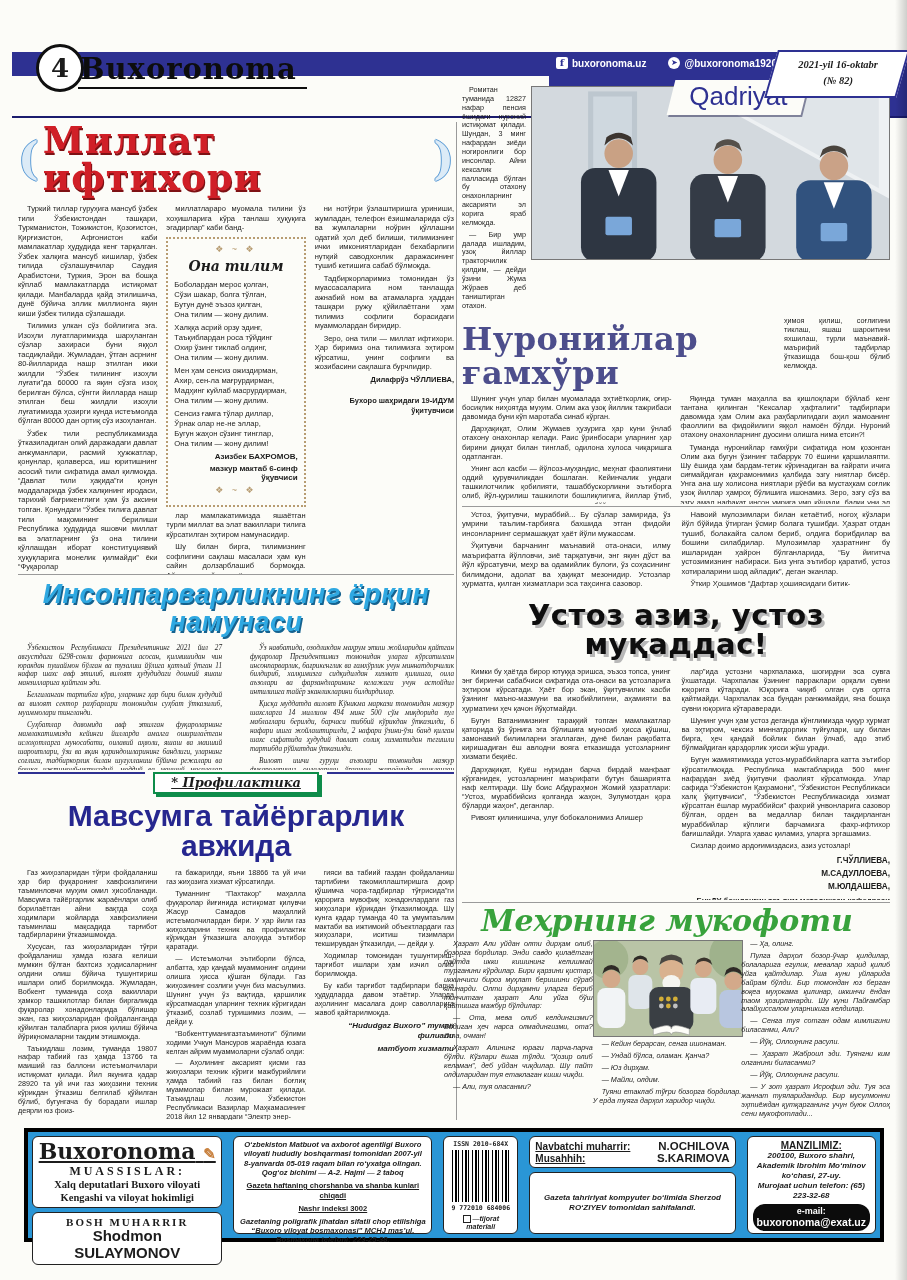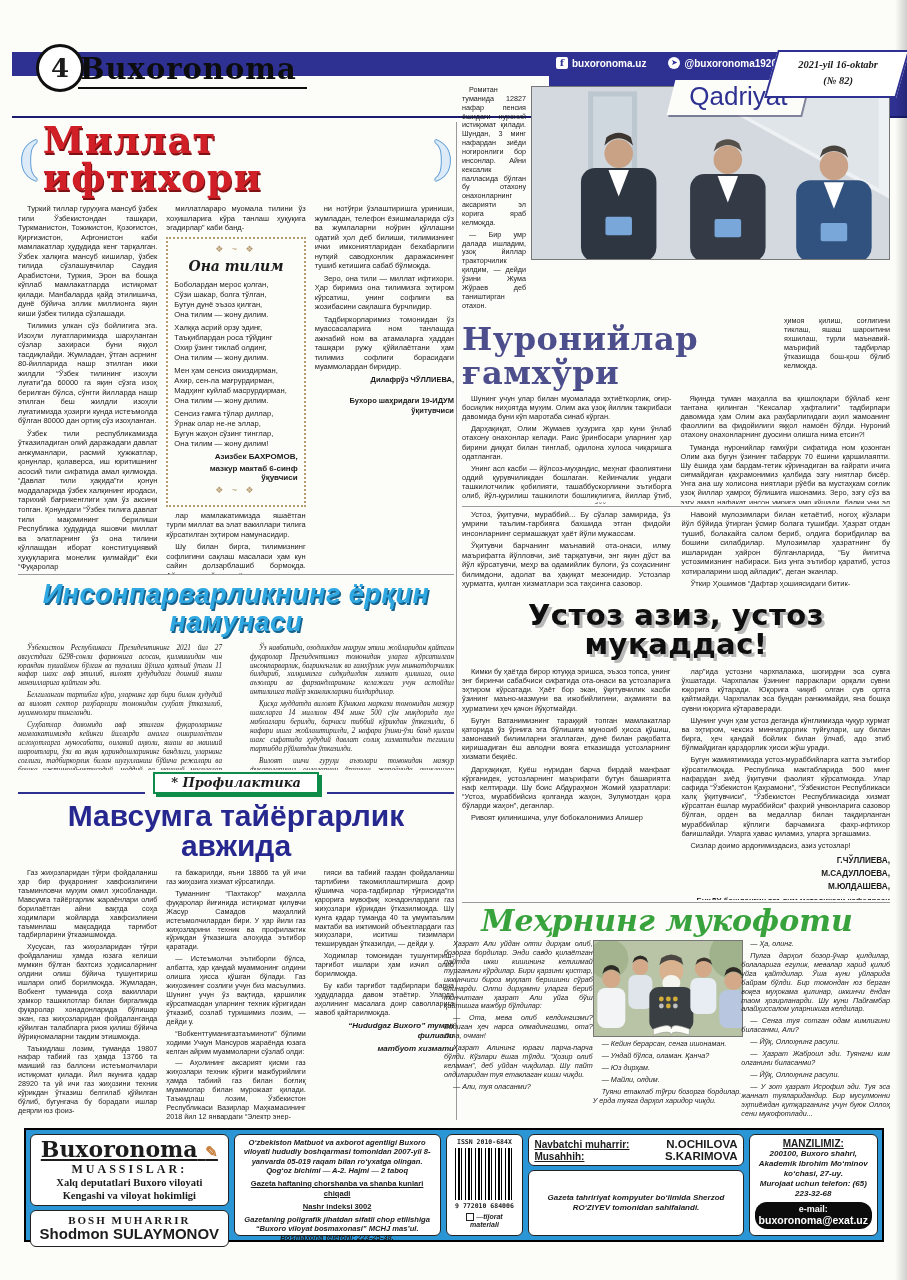--- a/index.html
+++ b/index.html
@@ -51,21 +51,21 @@
   .poem-title{text-align:center;font:bold italic 14px "DejaVu Serif",serif;margin:2px 0 6px;}
   .stanza{white-space:pre-line;font-size:7.6px;line-height:1.32;margin:0 0 6px 8px;text-align:left;text-indent:0 !important;}
   .poem-author{font:bold 8px "Liberation Sans",sans-serif;text-align:right;margin:2px 0 0;text-indent:0 !important;}
   
   #inson{left:18px;top:578px;width:436px;height:192px;}
   .inson-title{font:900 italic 27px/1.05 "Liberation Sans",sans-serif;color:#2fa8e1;text-align:center;
         letter-spacing:.5px;text-shadow:1.5px 1.5px 0 #15628f;margin:2px 0 7px;}
   .inson-body{gap:28px;font-family:Liberation Serif, serif;font-style:italic;font-size:7.2px;line-height:1.24;}
   
   #mavsum{left:18px;top:772px;width:436px;height:348px;}
-  .tag-row{display:flex;align-items:flex-end;gap:8px;margin-bottom:2px;}
+  .tag-row{display:flex;align-items:flex-start;gap:8px;margin-bottom:2px;text-decoration:underline;}
   .tag-line{flex:1;height:2px;background:#2e3192;}
   .prof-tag{border:2px solid #0e8c4a;box-shadow:3px 3px 0 #0e8c4a;background:#fff;padding:1px 16px 2px;
         font:bold italic 13px "DejaVu Serif",serif;}
   .mavsum-title{font:900 30px/1 "Liberation Sans",sans-serif;color:#26278f;text-align:center;margin:7px 0 8px;}
   .mavsum-body{gap:9px;font-size:7.2px;line-height:1.24;}
   .mavsum-body .byline{font-size:8px;font-style:italic;}
   
   #nuroniy{left:462px;top:86px;width:428px;height:418px;}
   .nur-row1{display:flex;gap:5px;}
   .nur-sidecol{width:64px;font-size:7.2px;line-height:1.23;text-align:justify;}
@@ -87,22 +87,22 @@
   #mehr{left:444px;top:906px;width:446px;height:216px;}
   .mehr-head{display:flex;align-items:center;gap:10px;margin-bottom:4px;}
   .oila-tag{border:2px solid #2fa8e1;border-radius:9px;background:#eef8fe;padding:2px 12px 3px;
         font:bold italic 12.5px "DejaVu Serif",serif;color:#1b2e86;white-space:nowrap;}
   .mehr-title{flex:1;font:900 italic 30px/1 "DejaVu Serif",serif;color:#38a23c;text-align:center;}
   .mehr-body{font-size:7.2px;line-height:1.24;font-style:italic;}
   .mehr-c1,.mehr-c3{width:133px;}
   .mehr-mid{width:164px;}
   .mehr-photo{width:100%;height:95px;border:1px solid #777;overflow:hidden;background:#b9c4a6;margin-bottom:3px;}
   
-  #footer{position:absolute;left:24px;top:1128px;width:860px;height:114px;border:2px solid #000000;
-        background:#2a96d6;padding:4px;box-sizing:border-box;display:flex;gap:5px;}
+  #footer{position:absolute;left:24px;top:1128px;width:860px;height:114px;border:4px solid #000000;
+        background:#2a96d6;padding:4px;box-sizing:border-box;display:flex;gap:11px;}
   .fcol{display:flex;flex-direction:column;gap:4px;}
   .fbox{background:#fff;border:1px solid #222;border-radius:6px;padding:3px 5px;box-sizing:border-box;}
   .f-logo{font:900 22px/1 "DejaVu Serif",serif;text-decoration:underline;text-align:center;}
   .pencil{color:#c77f3c;font-size:15px;}
   .f-muas-label{font:bold 12px "Liberation Serif",serif;letter-spacing:3px;text-align:center;margin-top:2px;}
   .f-muas{font:bold 10.5px/1.2 "Liberation Serif",serif;text-align:center;}
   .f-bosh-label{font:bold 11px "Liberation Serif",serif;letter-spacing:2px;text-align:center;}
   .f-bosh{font:900 15px/1.1 "Liberation Sans",sans-serif;text-align:center;}
   .f-reg{font:bold italic 7.6px/1.25 "Liberation Sans",sans-serif;text-align:center;}
   .f-sched{font:bold 7.6px/1.3 "Liberation Sans",sans-serif;text-align:center;text-decoration:underline;margin-top:3px;}
@@ -197,22 +197,22 @@
 Она тилим — жону дилим!</p>
           <p class="poem-author">Азизбек БАХРОМОВ,</p>
           <p class="poem-author">мазкур мактаб 6-синф ўқувчиси</p>
           <p class="poem-orn">❖ ~ ❖</p>
         </div>
         <p>лар мамлакатимизда яшаётган турли миллат ва элат вакиллари тилига кўрсатилган эҳтиром намунасидир.</p>
         <p>Шу билан бирга, тилимизнинг софлигини сақлаш масаласи ҳам кун сайин долзарблашиб бормоқда. Айниқса, айрим ёшларнинг онгли равишда сўз ва ифодалар-</p>
       </div>
       <div class="col">
         <p>ни нотўғри ўзлаштиришга уриниши, жумладан, телефон ёзишмаларида сўз ва жумлаларни ноўрин қўллашни одатий ҳол деб билиши, тилимизнинг ички имкониятларидан бехабарлиги нутқий саводхонлик даражасининг тушиб кетишига сабаб бўлмоқда.</p>
+        <p>Тадбиркорларимиз томонидан ўз муассасаларига ном танлашда ажнабий ном ва атамаларга ҳаддан ташқари ружу қўйилаётгани ҳам тилимиз софлиги борасидаги муаммолардан биридир.</p>
         <p>Зеро, она тили — миллат ифтихори. Ҳар биримиз она тилимизга эҳтиром кўрсатиш, унинг софлиги ва жозибасини сақлашга бурчлидир.</p>
-        <p>Тадбиркорларимиз томонидан ўз муассасаларига ном танлашда ажнабий ном ва атамаларга ҳаддан ташқари ружу қўйилаётгани ҳам тилимиз софлиги борасидаги муаммолардан биридир.</p>
         <p class="byline">Дилафрўз ЧЎЛЛИЕВА,</p>
         <p class="byline" style="margin-top:12px;">Бухоро шаҳридаги 19-ИДУМ ўқитувчиси</p>
       </div>
     </div>
   </section>
 
   <section class="art" id="nuroniy">
     <div class="nur-row1">
       <div class="nur-sidecol">
         <p>Ромитан туманида 12827 нафар пенсия ёшидаги нуроний истиқомат қилади. Шундан, 3 минг нафардан зиёди ногиронлиги бор инсонлар. Айни кексалик палласида бўлган бу отахону онахонларнинг аксарияти эл корига яраб келмоқда.</p>

